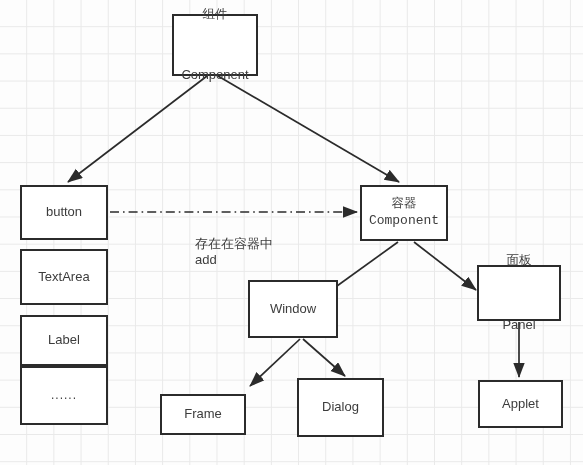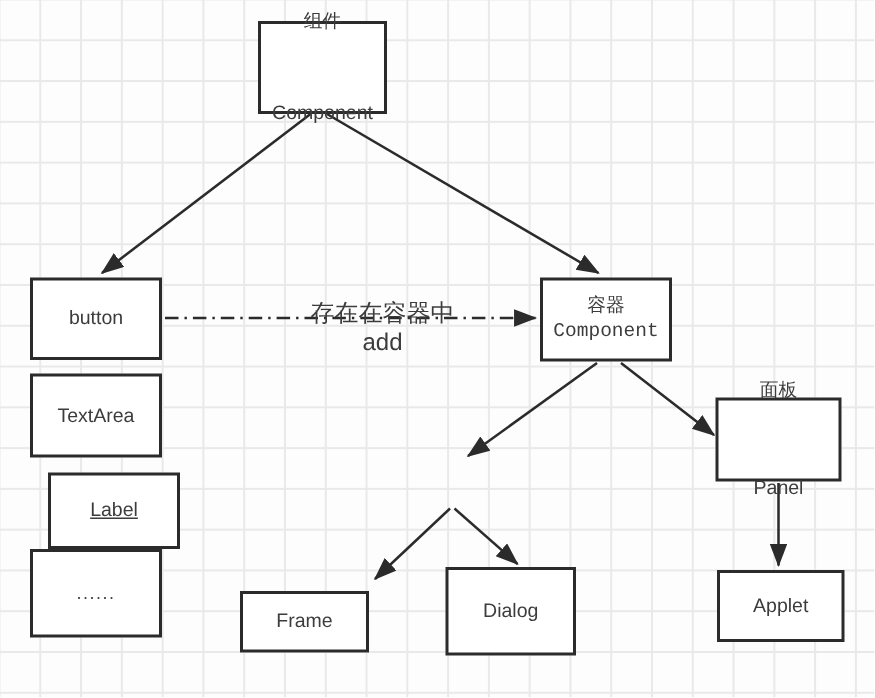--- a/index.html
+++ b/index.html
@@ -43,25 +43,26 @@
     left: 0; top: 0;
     width: 583px;
     height: 465px;
     z-index: 2;
     overflow: visible;
   }
   .edge-label {
     position: absolute;
     z-index: 4;
     color: #3c3c3c;
-    font-size: 16px;
+    font-size: 13px;
     line-height: 1.2;
-    text-align: center;
+    text-align: left;
     white-space: nowrap;
     background: transparent;
+    margin-top: 36px;
   }
   .edge-label .ln { display: block; }
 </style>
 </head>
 <body>
 
 <div id="canvas">
 
   <svg class="edges" viewBox="0 0 583 465">
     <defs>
@@ -94,33 +95,36 @@
   </div>
 
   <div class="node" style="left:20px; top:185px; width:88px; height:55px;">
     <span class="ln">button</span>
   </div>
 
   <div class="node" style="left:20px; top:249px; width:88px; height:56px;">
     <span class="ln">TextArea</span>
   </div>
 
-  <div class="node" style="left:32px; top:315px; width:88px; height:51px;text-decoration:underline;">
+  <div class="node" style="left:20px; top:315px; width:88px; height:51px;">
     <span class="ln">Label</span>
   </div>
 
   <div class="node" style="left:20px; top:366px; width:88px; height:59px;">
     <span class="ln dots">......</span>
   </div>
 
   <div class="node" style="left:360px; top:185px; width:88px; height:56px;font-family:Liberation Mono, monospace;">
     <span class="ln ln-cn">容器</span>
     <span class="ln">Component</span>
   </div>
 
+  <div class="node" style="left:248px; top:280px; width:90px; height:58px;">
+    <span class="ln">Window</span>
+  </div>
 
   <div class="node" style="left:477px; top:265px; width:84px; height:56px;gap:48px;">
     <span class="ln ln-cn">面板</span>
     <span class="ln">Panel</span>
   </div>
 
   <div class="node" style="left:160px; top:370px; width:86px; height:41px;margin-top:24px;">
     <span class="ln">Frame</span>
   </div>
 

